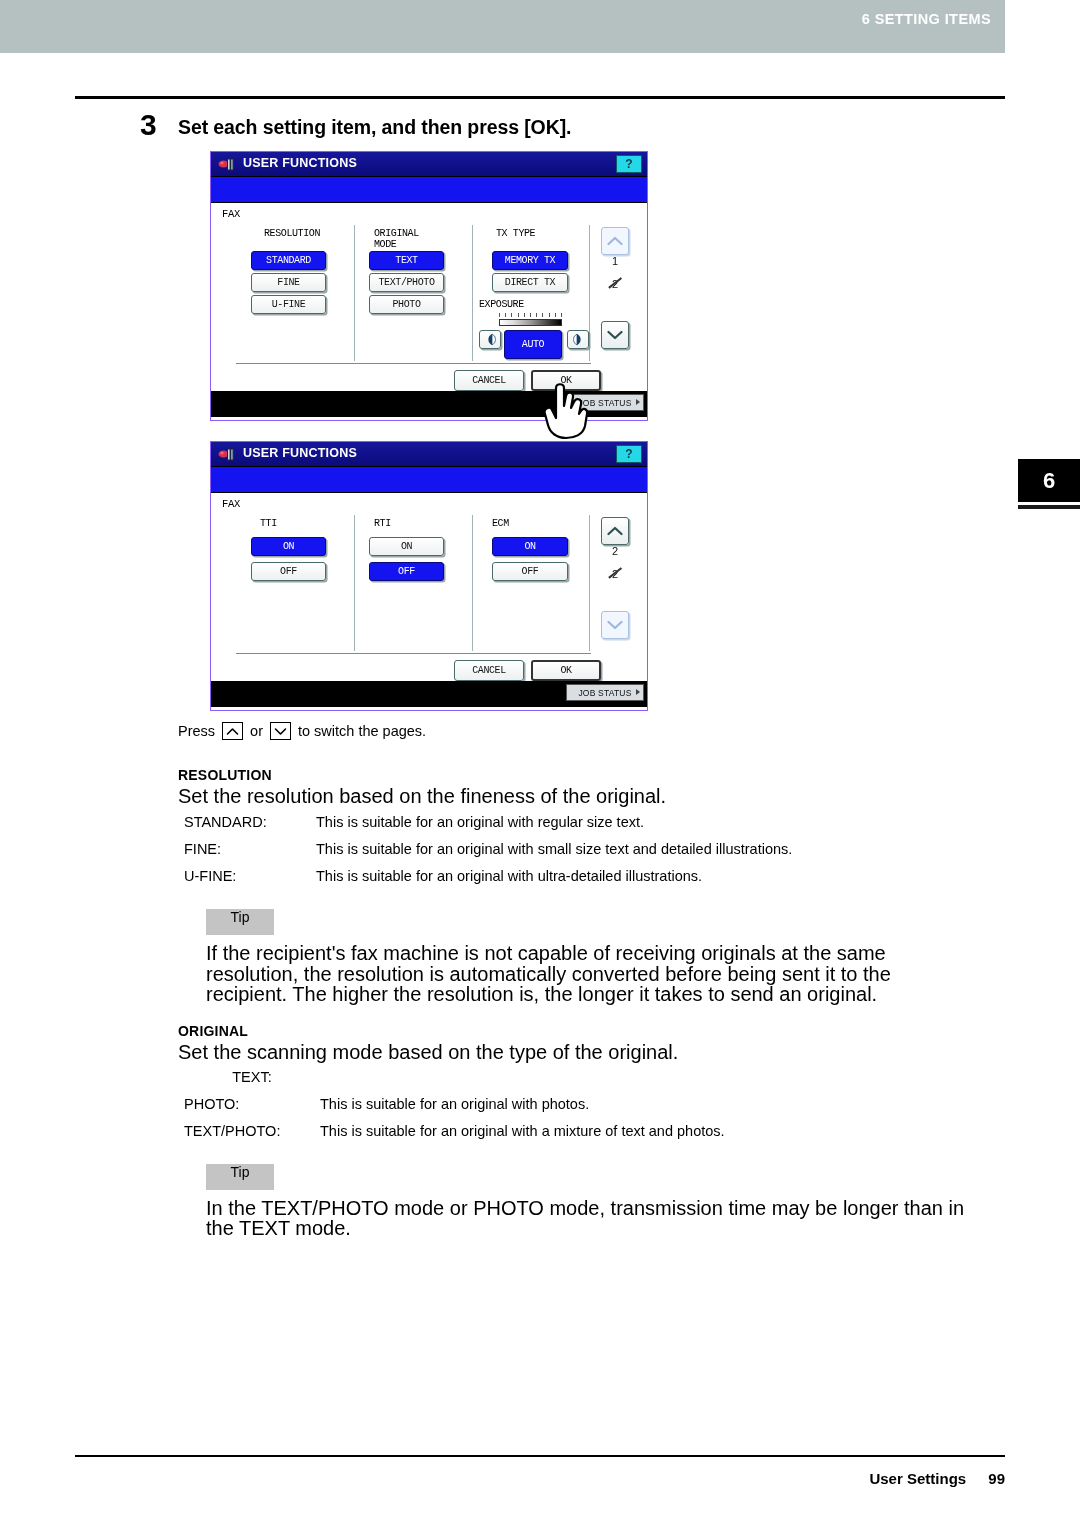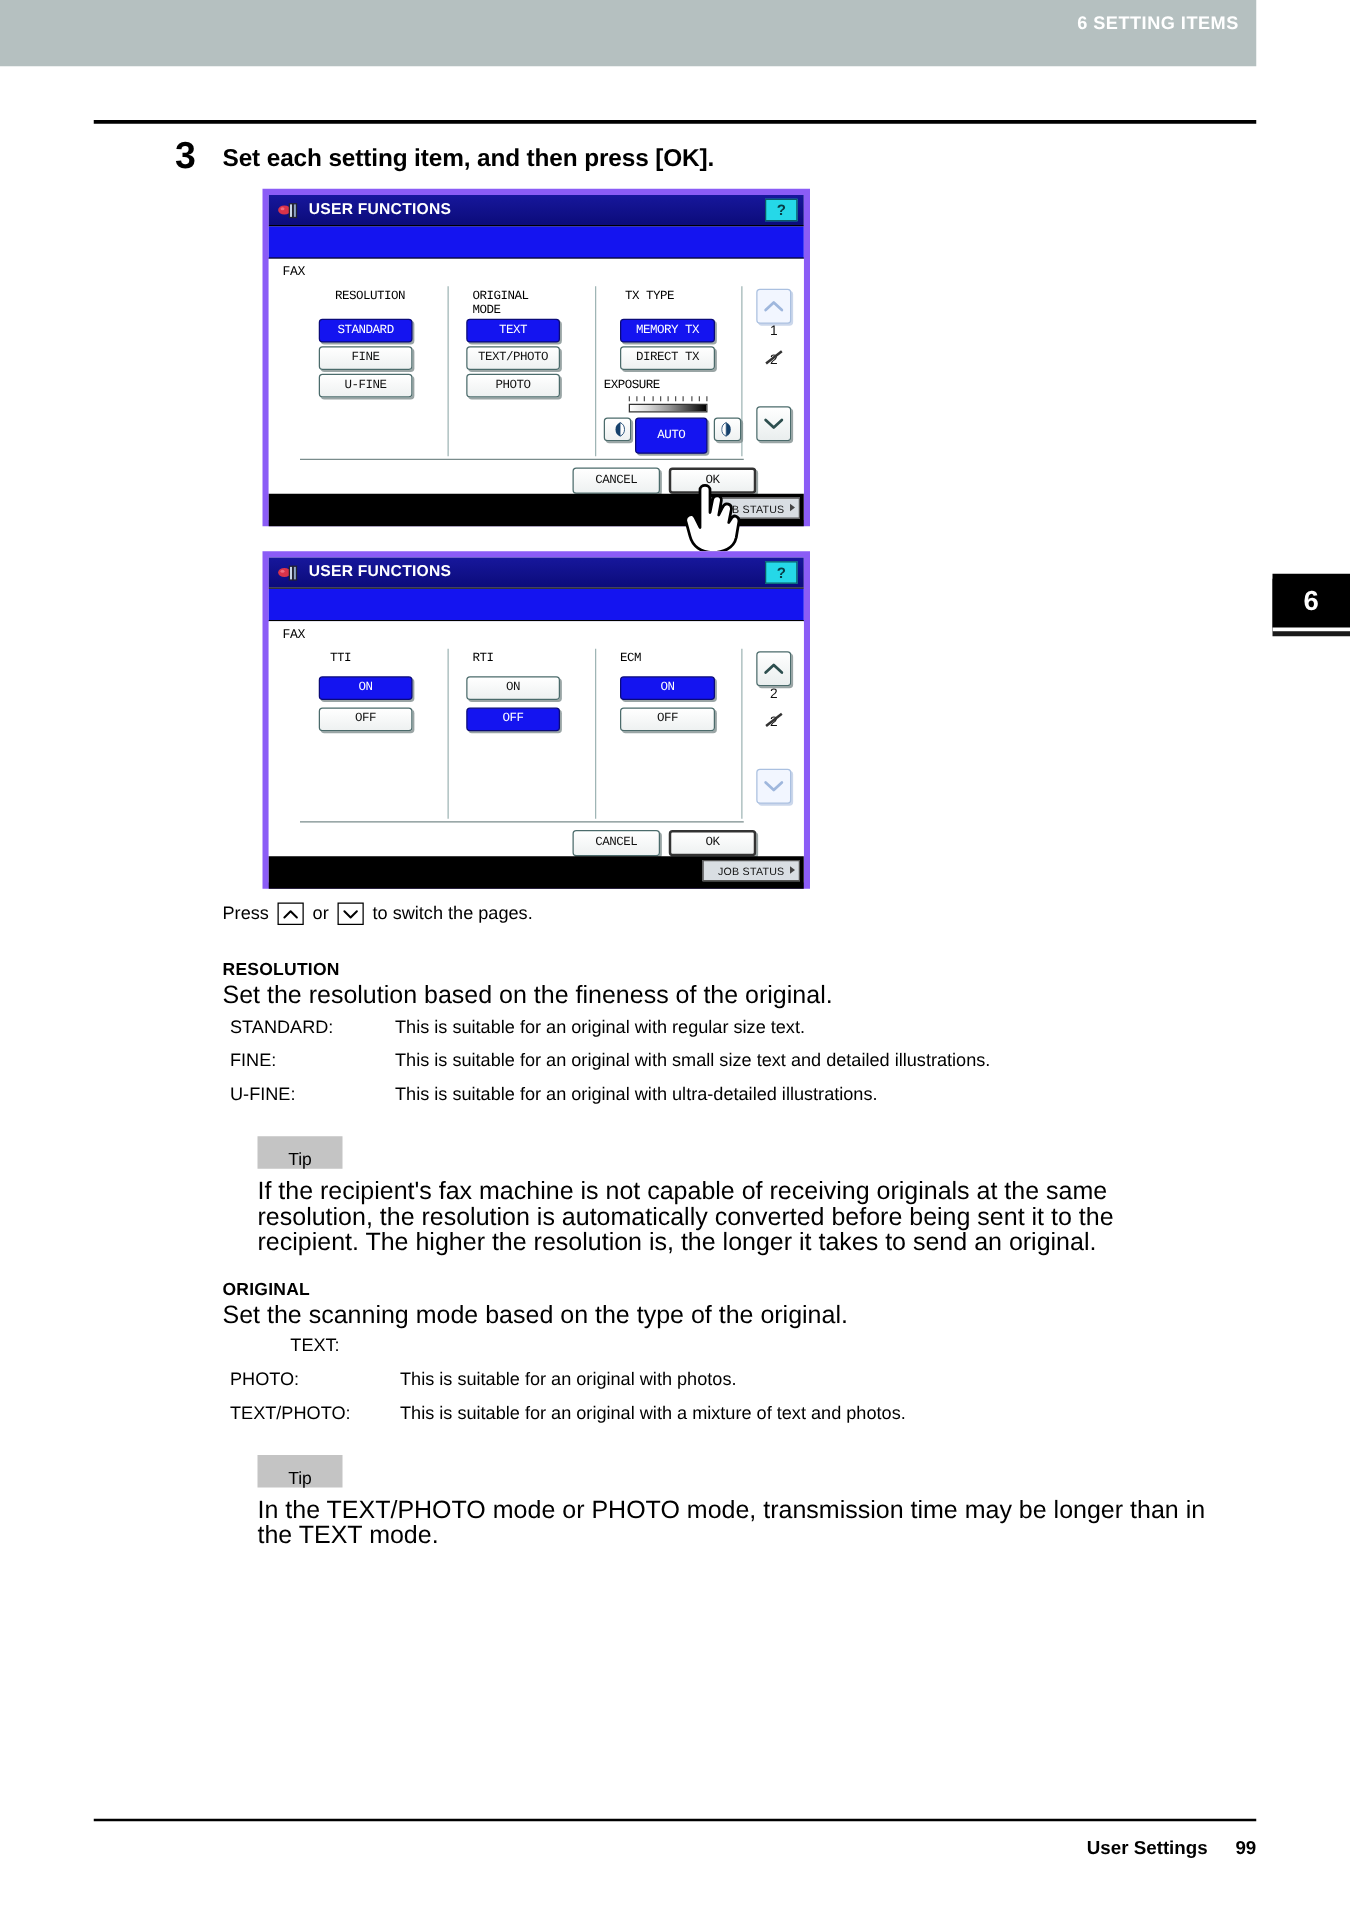--- a/index.html
+++ b/index.html
@@ -55,21 +55,21 @@
   }
   .step-title{
     position:absolute; left:38px; top:4px;
     font-size:19.5px; font-weight:bold; letter-spacing:-0.1px;
   }
 
   
   .lcd{
     position:absolute; left:210px; width:438px; height:270px;
     background:#ffffff;
-    border:5px solid #8b5cf6;
+    border:1px solid #8b5cf6;
   }
   .lcd-1{ top:151px; }
   .lcd-2{ top:441px; }
 
   .lcd-titlebar{
     position:relative; height:25px; width:100%;
     background:linear-gradient(#17179c,#0b0b7a);
     border-bottom:1px solid #000;
   }
   .lcd-titlebar .tb-icon{
@@ -209,21 +209,21 @@
     font-size:14.5px;
   }
   .mini-key{
     display:inline-flex; align-items:center; justify-content:center;
     width:21px; height:18px; border:1.5px solid #000; background:#fff;
   }
 
   .tipbox{
     position:absolute; width:68px; height:26px;
     background:#c4c4c4;
-    display:flex; align-items:flex-end; justify-content:center;
+    display:flex; align-items:flex-start; justify-content:center;
     font-size:14px; color:#000;
   }
 
   .deflist{ position:absolute; }
   .deflist .row{ display:flex; font-size:14.5px; line-height:27px; }
   .deflist .term{ display:block; }
   .deflist .desc{ display:block; }
 
   .footer-text{
     position:absolute; right:75px; top:1470px;

